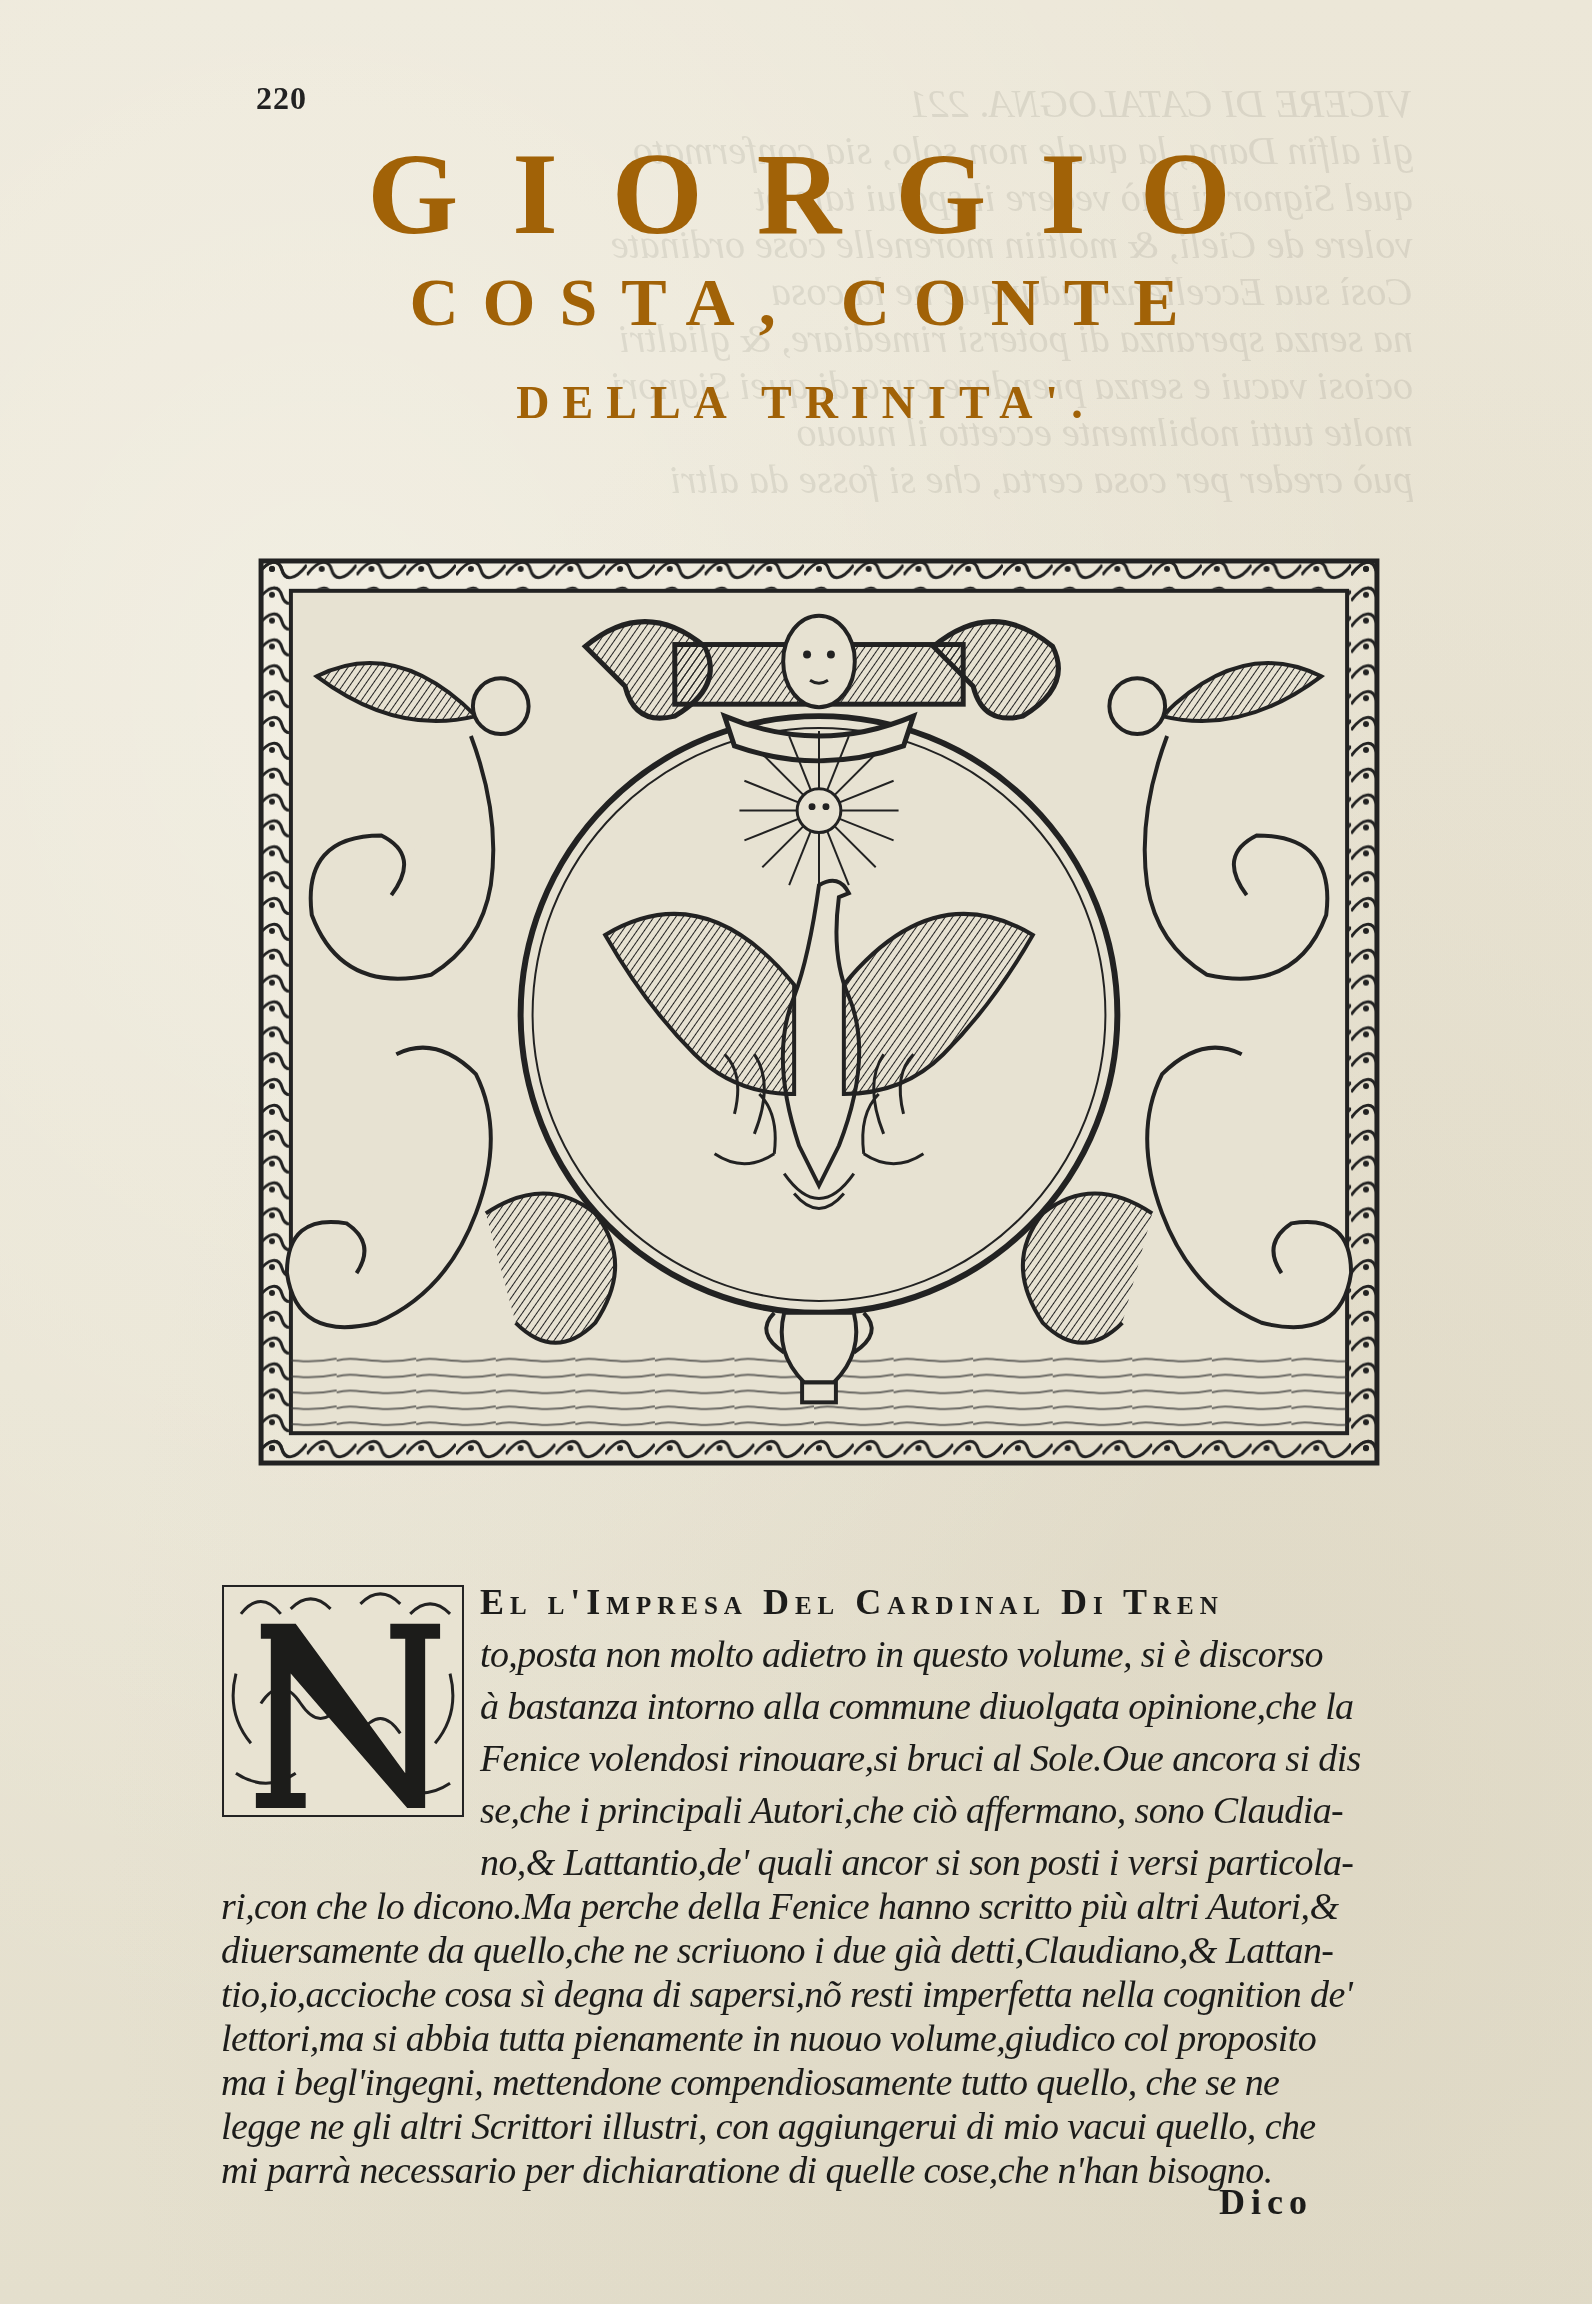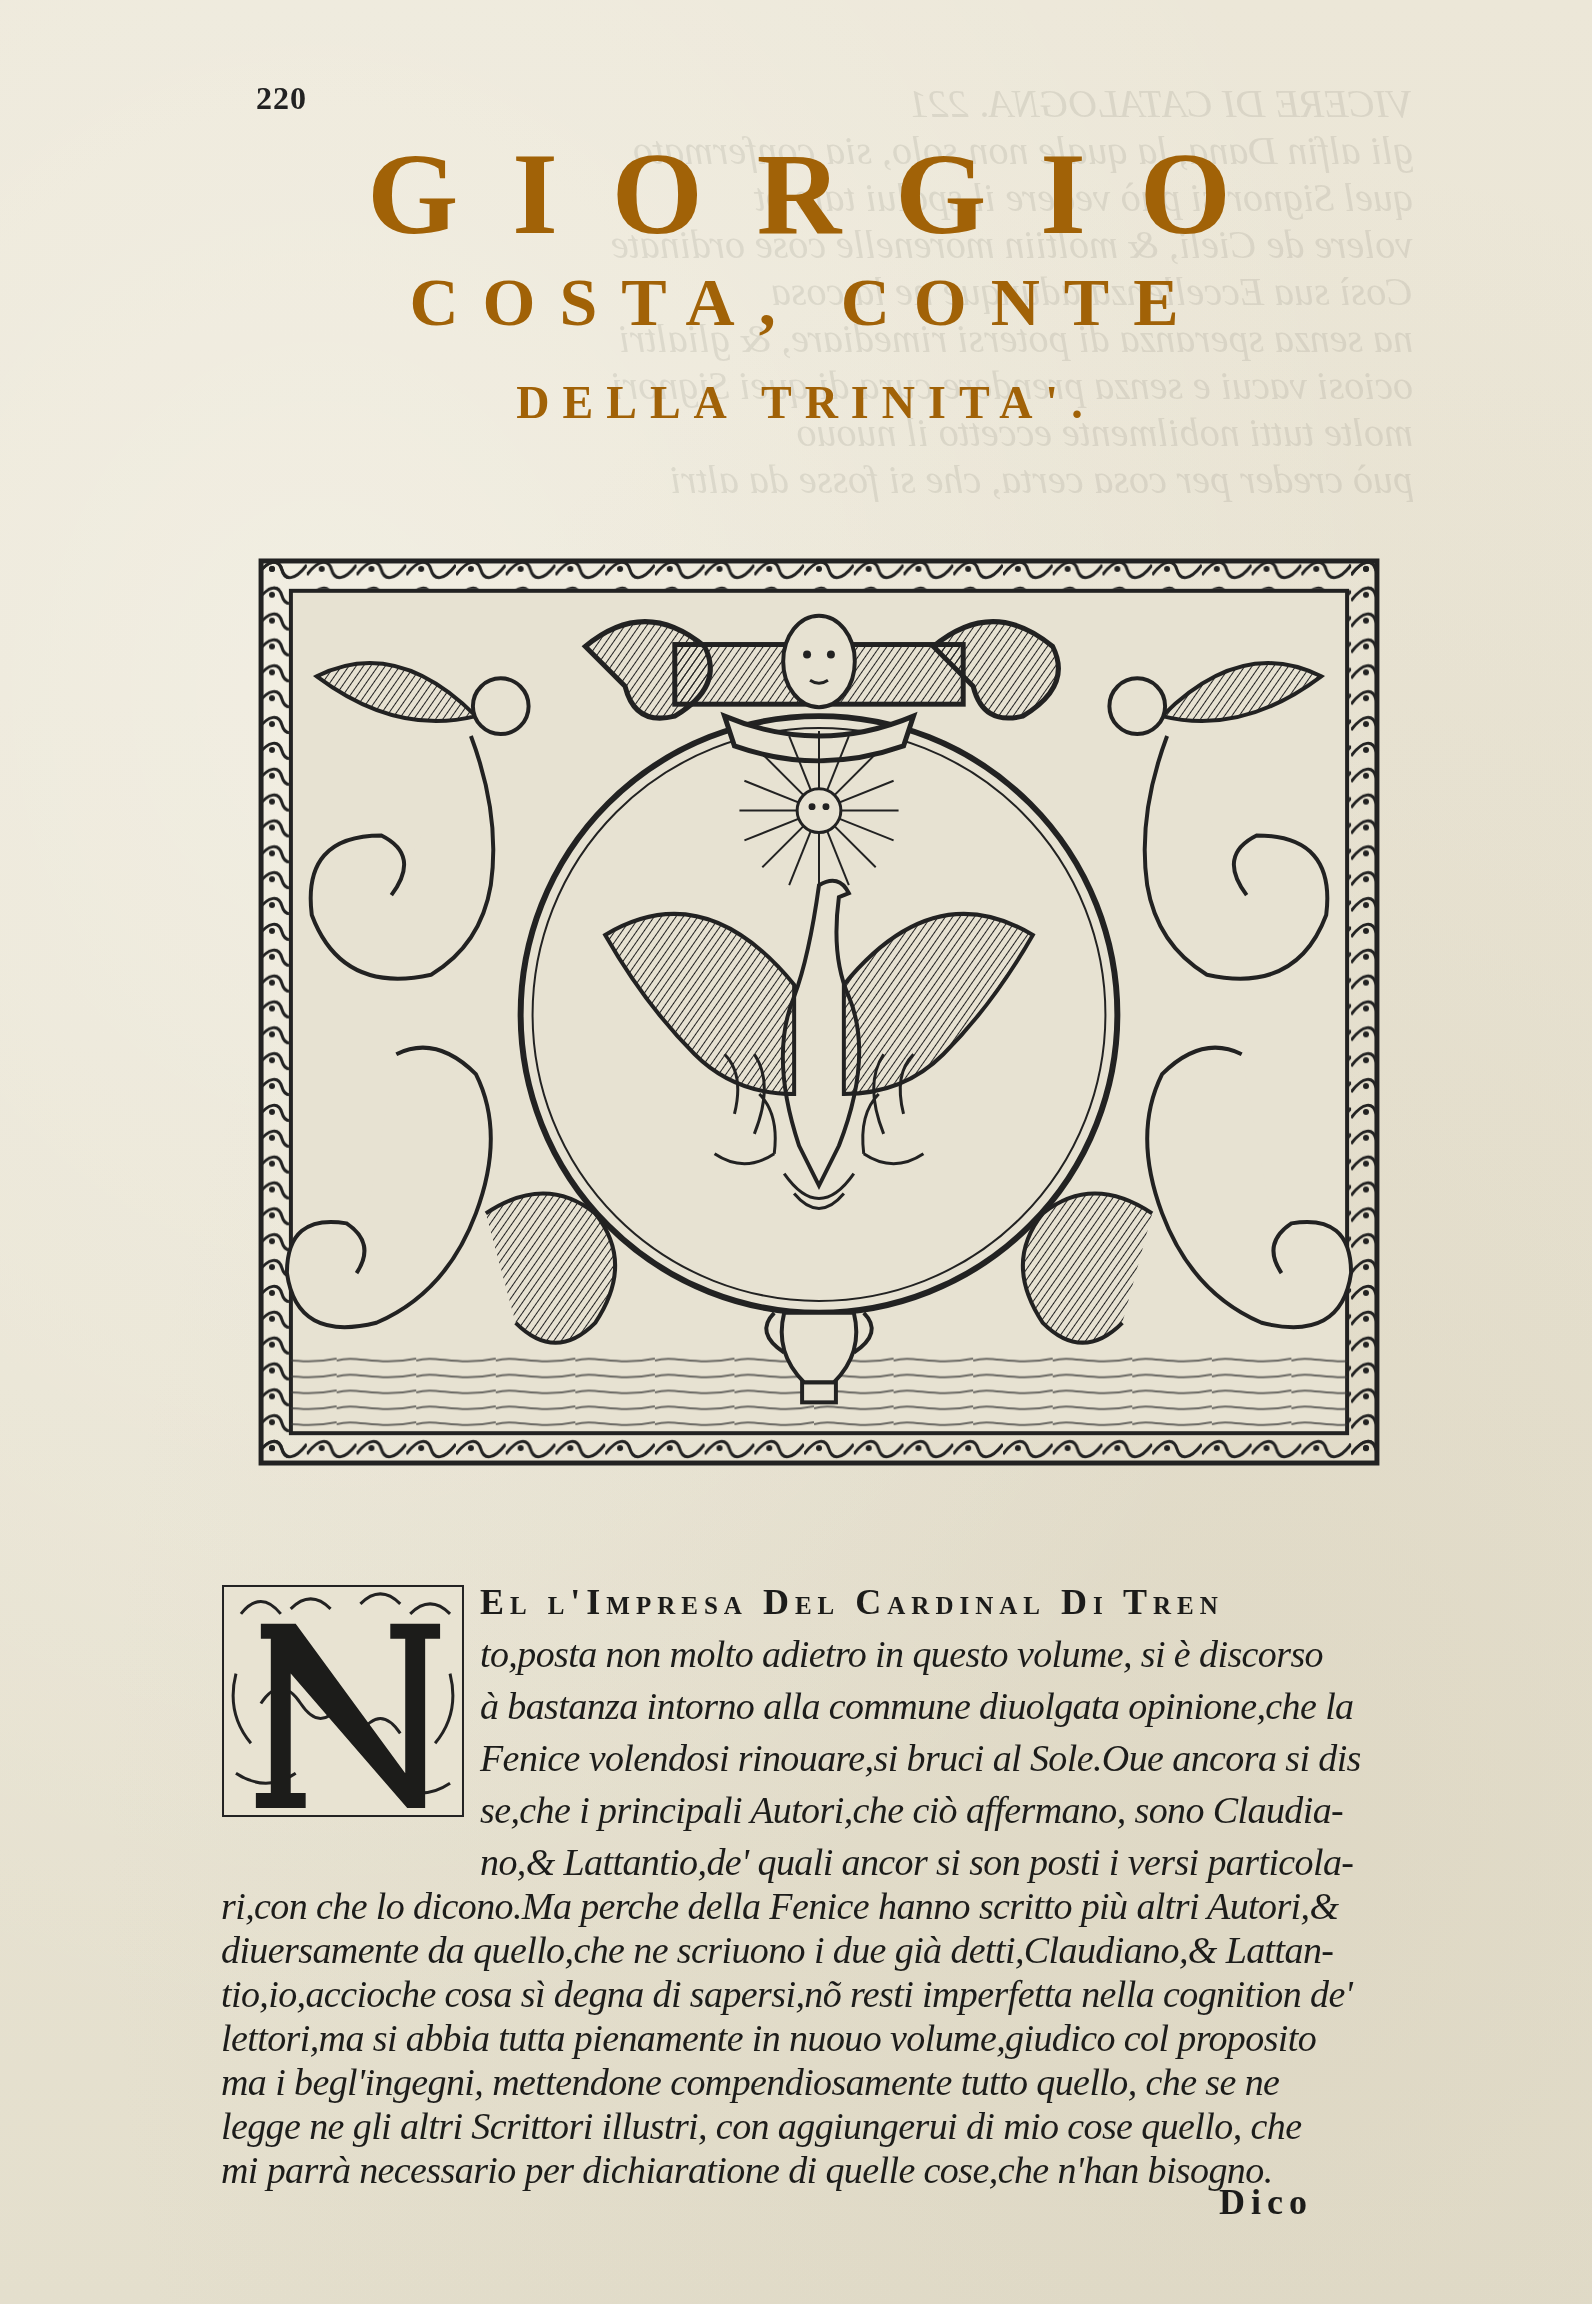--- a/index.html
+++ b/index.html
@@ -165,18 +165,18 @@
   <div class="line indent">to,posta non molto adietro in questo volume, si è discorso</div>
   <div class="line indent">à bastanza intorno alla commune diuolgata opinione,che la</div>
   <div class="line indent">Fenice volendosi rinouare,si bruci al Sole.Oue ancora si dis</div>
   <div class="line indent">se,che i principali Autori,che ciò affermano, sono Claudia-</div>
   <div class="line indent">no,&amp; Lattantio,de' quali ancor si son posti i versi particola-</div>
   <div class="line">ri,con che lo dicono.Ma perche della Fenice hanno scritto più altri Autori,&amp;</div>
   <div class="line">diuersamente da quello,che ne scriuono i due già detti,Claudiano,&amp; Lattan-</div>
   <div class="line">tio,io,accioche cosa sì degna di sapersi,nõ resti imperfetta nella cognition de'</div>
   <div class="line">lettori,ma si abbia tutta pienamente in nuouo volume,giudico col proposito</div>
   <div class="line">ma i begl'ingegni, mettendone compendiosamente tutto quello, che se ne</div>
-  <div class="line">legge ne gli altri Scrittori illustri, con aggiungerui di mio cose quello, che</div>
+  <div class="line">legge ne gli altri Scrittori illustri, con aggiungerui di mio vacui quello, che</div>
   <div class="line">mi parrà necessario per dichiaratione di quelle cose,che n'han bisogno.</div>
 </div>
 
 <div class="catchword">Dico</div>
 
 
 </body></html>

